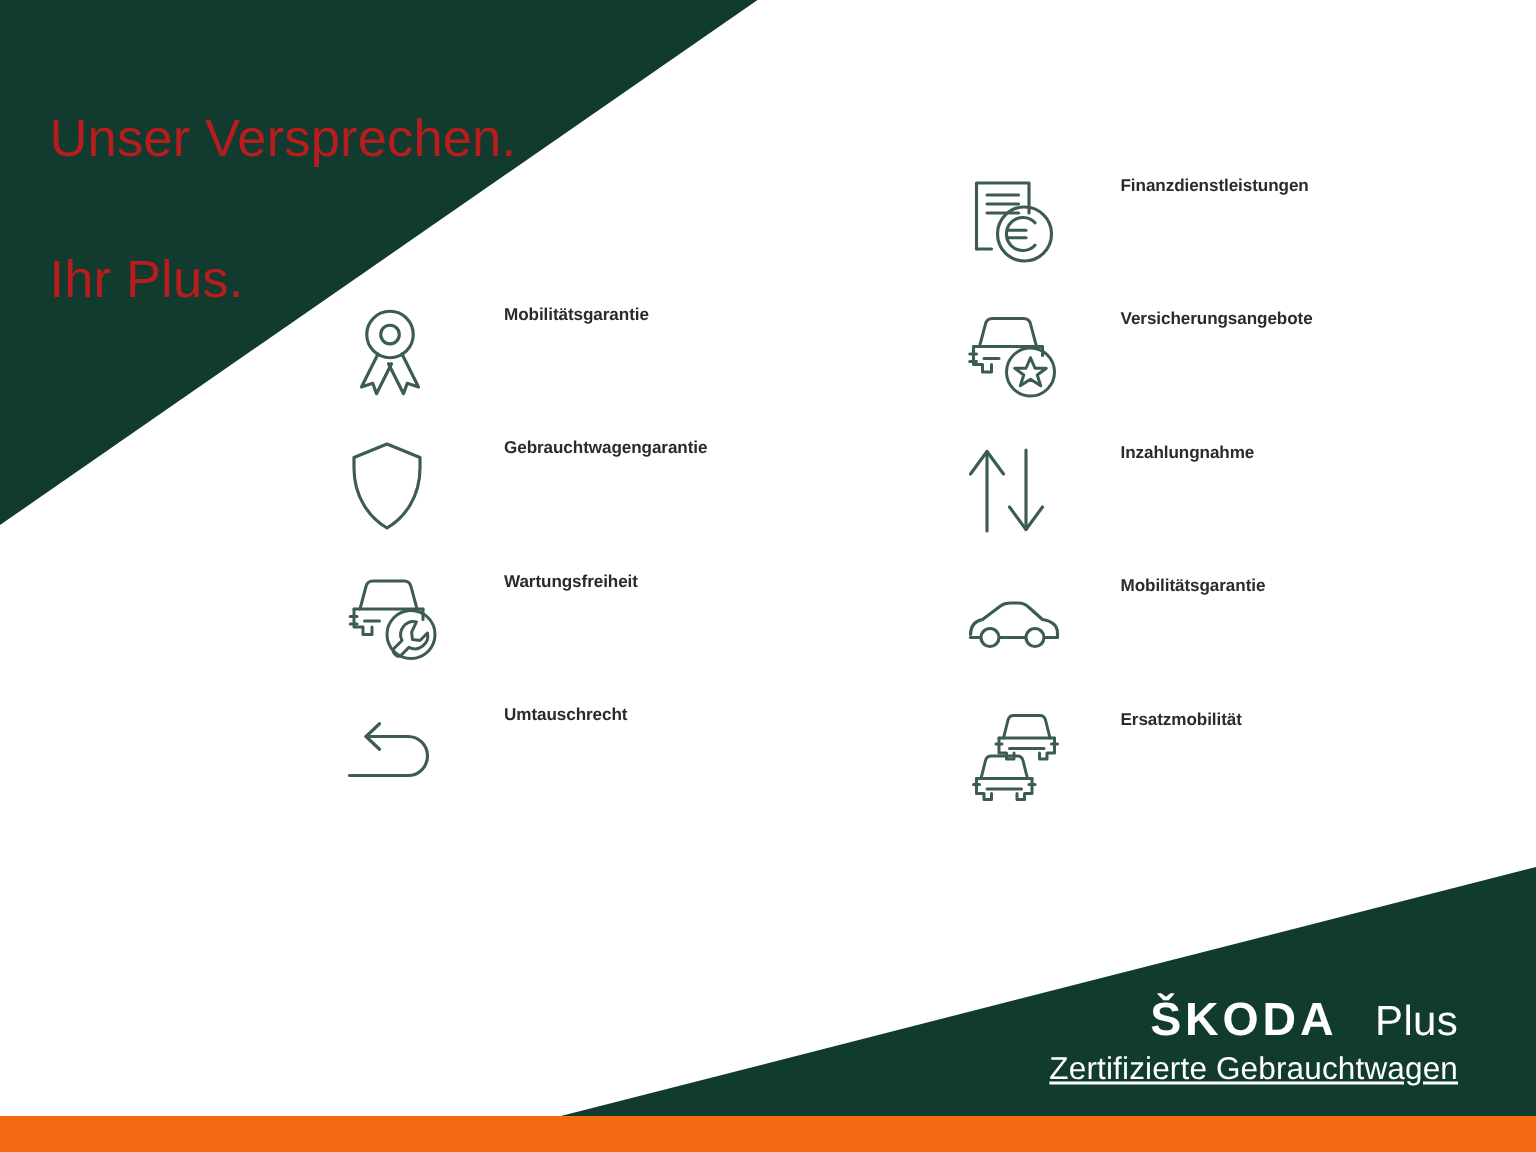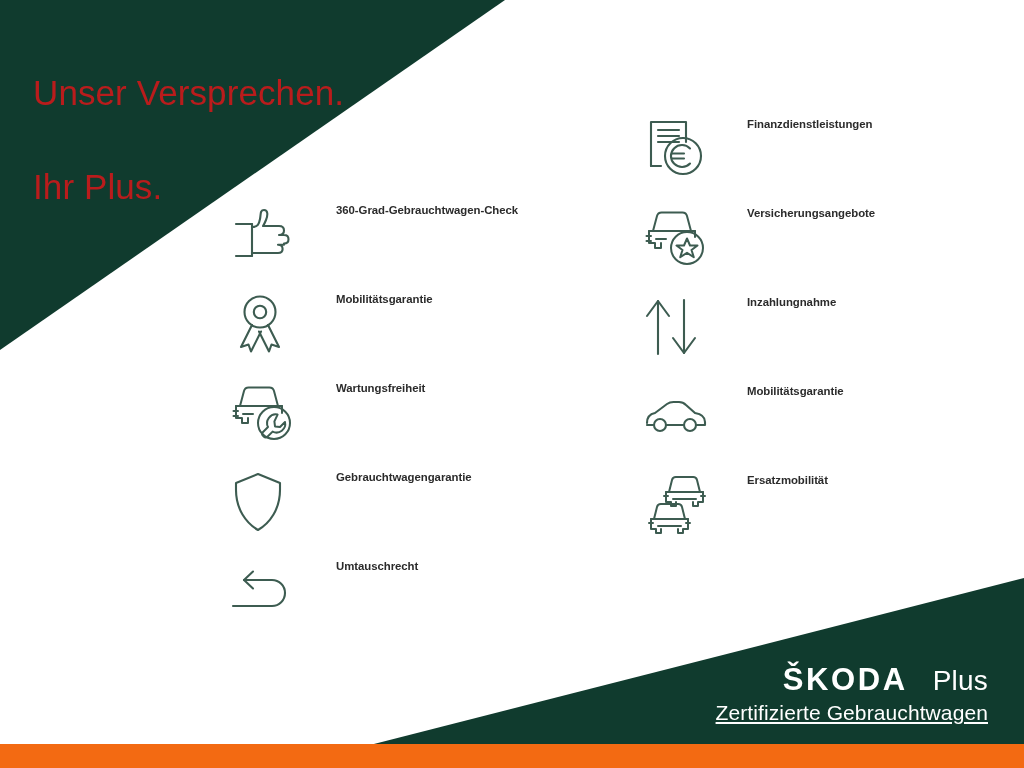--- a/index.html
+++ b/index.html
@@ -77,21 +77,21 @@
     color: #2b2b2b;
     letter-spacing: -0.05px;
     white-space: nowrap;
     margin-left: 36px;
   }
   .col-right .feature-label { margin-left: 34px; }
 
   
   .logo-block {
     position: absolute;
-    right: 36px;
+    right: 52px;
     bottom: 44px;
     z-index: 6;
     text-align: right;
     color: #ffffff;
   }
   .logo-top {
     display: flex;
     align-items: baseline;
     justify-content: flex-end;
     gap: 9px;
@@ -130,69 +130,57 @@
     <rect x="0" y="744" width="1024" height="24" fill="#f36a12"></rect>
   </svg>
 
   <div class="headline">
     <span class="headline-line">Unser Versprechen.</span>
     <span class="headline-line">Ihr Plus.</span>
   </div>
 
   <div class="col col-left">
 
-    <div class="feature">
-      <span class="feature-icon">
-        <svg width="60" height="58" viewBox="0 0 60 58" fill="none" stroke="#3d5c51" stroke-width="2.1" stroke-linejoin="round" stroke-linecap="round">
-          <path d="M4 18 H20"></path>
-          <path d="M4 50 H20"></path>
-          <path d="M20 18 V50"></path>
-          <path d="M20 21 C26 21 27 18 28 13 C29 8 28 4 32 4 C36 4 36 9 34 14 C32.6 17.5 31 20 31 20 H47 C50.3 20 52 22 52 24.5 C52 27 50.3 29 47 29 H52 C55 29 56.5 31 56.5 33.3 C56.5 35.6 55 37.6 52 37.6"></path>
-          <path d="M20 47 H46 C49 47 50.6 45.2 50.6 42.9 C50.6 40.6 49 38.8 46 38.8 H52"></path>
-        </svg>
-      </span>
-      <span class="feature-label">360-Grad-Gebrauchtwagen-Check</span>
-    </div>
 
     <div class="feature">
       <span class="feature-icon">
         <svg width="56" height="62" viewBox="0 0 56 62" fill="none" stroke="#3d5c51" stroke-width="2.1" stroke-linejoin="round" stroke-linecap="round">
           <circle cx="28" cy="19" r="15.5"></circle>
           <circle cx="28" cy="19" r="6.2"></circle>
           <path d="M20 32 L9 54 L16.5 51.5 L19 58.5 L29 38.5"></path>
           <path d="M36 32 L47 54 L39.5 51.5 L37 58.5 L27 38.5"></path>
         </svg>
       </span>
       <span class="feature-label">Mobilitätsgarantie</span>
+    </div>
+
+    <div class="feature">
+      <span class="feature-icon">
+        <svg width="52" height="62" viewBox="0 0 52 62" fill="none" stroke="#3d5c51" stroke-width="2.1" stroke-linejoin="round" stroke-linecap="round">
+          <path d="M26 3 L48 12 V19 C48 38 38 52 26 59 C14 52 4 38 4 19 V12 Z"></path>
+        </svg>
+      </span>
+      <span class="feature-label">Gebrauchtwagengarantie</span>
     </div>
 
     <div class="feature">
       <span class="feature-icon">
         <svg width="64" height="62" viewBox="0 0 64 62" fill="none" stroke="#3d5c51" stroke-width="2" stroke-linejoin="round" stroke-linecap="round">
           <path d="M8 24 L12 9 C12.6 6.6 14.4 5.4 16.6 5.4 H37.4 C39.6 5.4 41.4 6.6 42 9 L46 24"></path>
           <path d="M4 24 H50"></path>
           <path d="M4 24 V36 H10 V41 H16 V36"></path>
           <path d="M50 24 V31"></path>
           <path d="M11 32 H21"></path>
           <path d="M1.5 29 H6"></path>
           <path d="M1.5 34 H6"></path>
           <circle cx="42" cy="41" r="16"></circle>
           <path d="M45.6 32.6 a8.7 8.7 0 0 0 -9.6 12.4 l-5.2 5.2 a2.4 2.4 0 0 0 0 3.4 l1.2 1.2 a2.4 2.4 0 0 0 3.4 0 l5.2 -5.2 a8.7 8.7 0 0 0 12.4 -9.6 l-5 5 -5 -0.6 -0.6 -5 Z"></path>
         </svg>
       </span>
       <span class="feature-label">Wartungsfreiheit</span>
-    </div>
-
-    <div class="feature">
-      <span class="feature-icon">
-        <svg width="52" height="62" viewBox="0 0 52 62" fill="none" stroke="#3d5c51" stroke-width="2.1" stroke-linejoin="round" stroke-linecap="round">
-          <path d="M26 3 L48 12 V19 C48 38 38 52 26 59 C14 52 4 38 4 19 V12 Z"></path>
-        </svg>
-      </span>
-      <span class="feature-label">Gebrauchtwagengarantie</span>
     </div>
 
     <div class="feature">
       <span class="feature-icon">
         <svg width="62" height="44" viewBox="0 0 62 44" fill="none" stroke="#3d5c51" stroke-width="2.1" stroke-linejoin="round" stroke-linecap="round">
           <path d="M1 37 H40 A13 13 0 0 0 40 11 H12"></path>
           <path d="M21 2.5 L12 11 L21 19.5"></path>
         </svg>
       </span>
       <span class="feature-label">Umtauschrecht</span>

